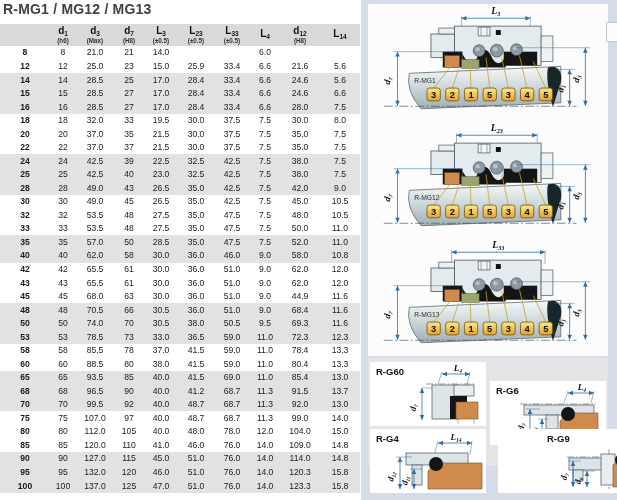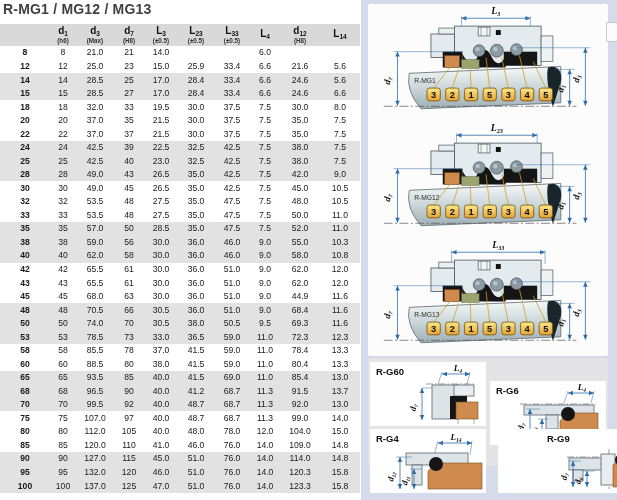--- a/index.html
+++ b/index.html
@@ -141,20 +141,32 @@
         <td>15</td>
         <td>28.5</td>
         <td>27</td>
         <td>17.0</td>
         <td>28.4</td>
         <td>33.4</td>
         <td>6.6</td>
         <td>24.6</td>
         <td>6.6</td>
       </tr>
+      <tr class="g">
+        <td class="rowlab">16</td>
+        <td>16</td>
+        <td>28.5</td>
+        <td>27</td>
+        <td>17.0</td>
+        <td>28.4</td>
+        <td>33.4</td>
+        <td>6.6</td>
+        <td>28.0</td>
+        <td>7.5</td>
+      </tr>
       <tr>
         <td class="rowlab">18</td>
         <td>18</td>
         <td>32.0</td>
         <td>33</td>
         <td>19.5</td>
         <td>30.0</td>
         <td>37.5</td>
         <td>7.5</td>
         <td>30.0</td>
@@ -260,32 +272,20 @@
         <td class="rowlab">35</td>
         <td>35</td>
         <td>57.0</td>
         <td>50</td>
         <td>28.5</td>
         <td>35.0</td>
         <td>47.5</td>
         <td>7.5</td>
         <td>52.0</td>
         <td>11.0</td>
-      </tr>
-      <tr class="g">
-        <td class="rowlab">38</td>
-        <td>38</td>
-        <td>59.0</td>
-        <td>56</td>
-        <td>30.0</td>
-        <td>36.0</td>
-        <td>46.0</td>
-        <td>9.0</td>
-        <td>55.0</td>
-        <td>10.3</td>
       </tr>
       <tr class="g">
         <td class="rowlab">40</td>
         <td>40</td>
         <td>62.0</td>
         <td>58</td>
         <td>30.0</td>
         <td>36.0</td>
         <td>46.0</td>
         <td>9.0</td>

